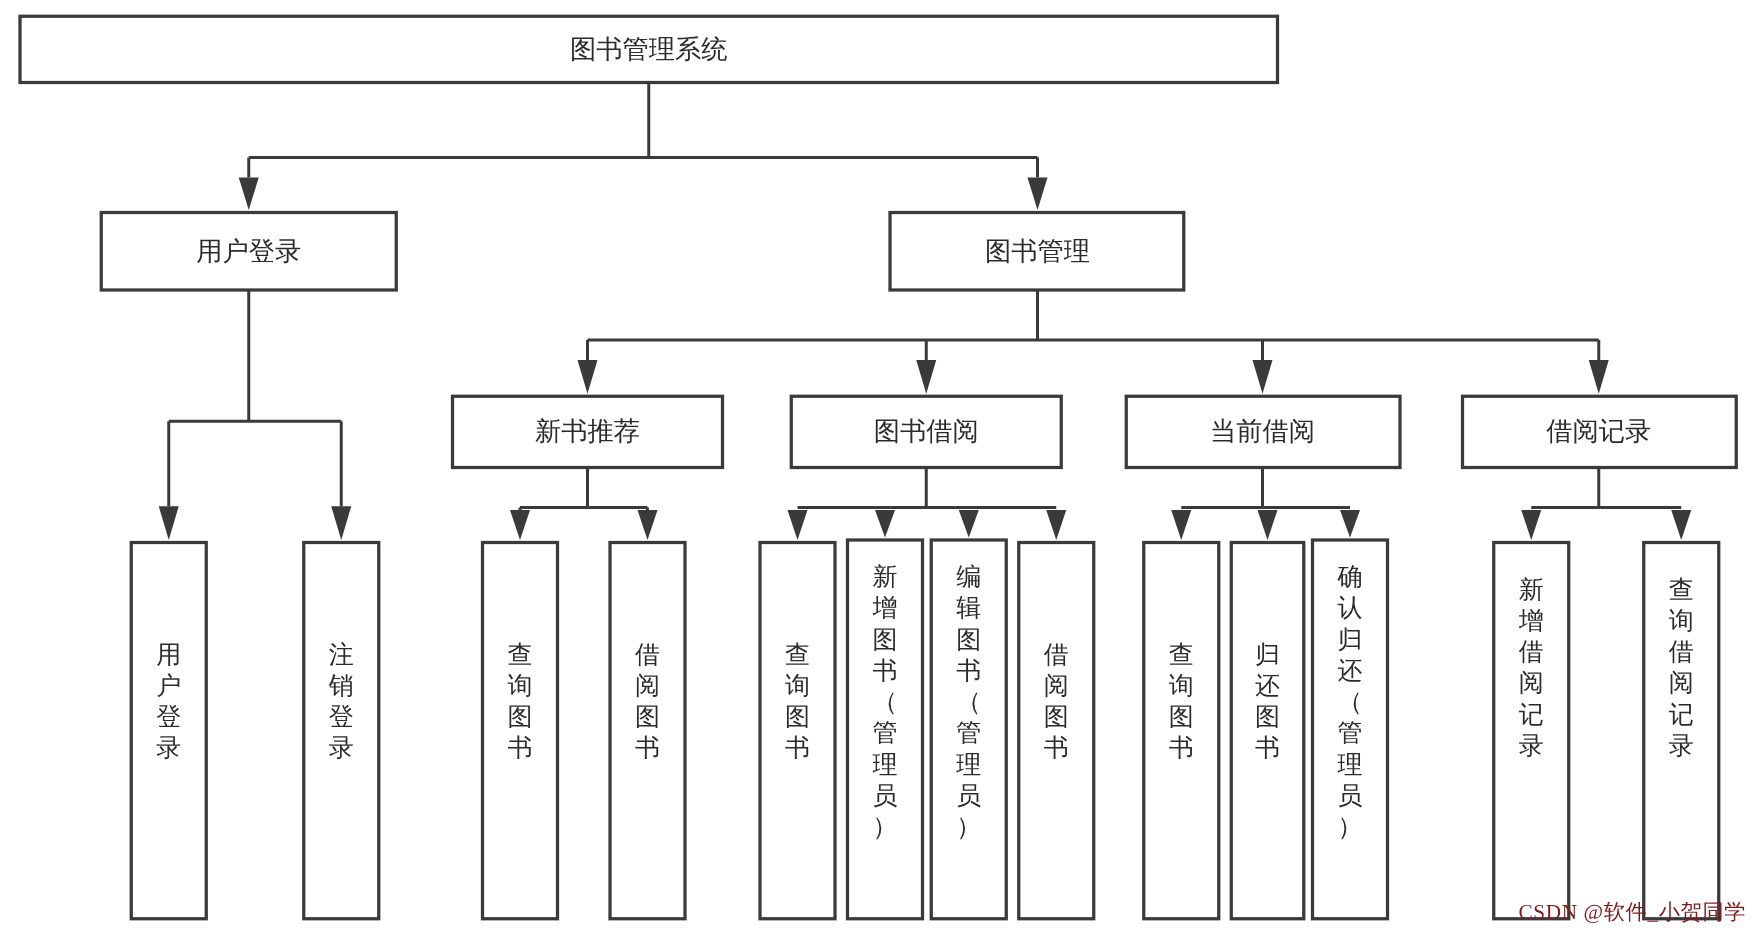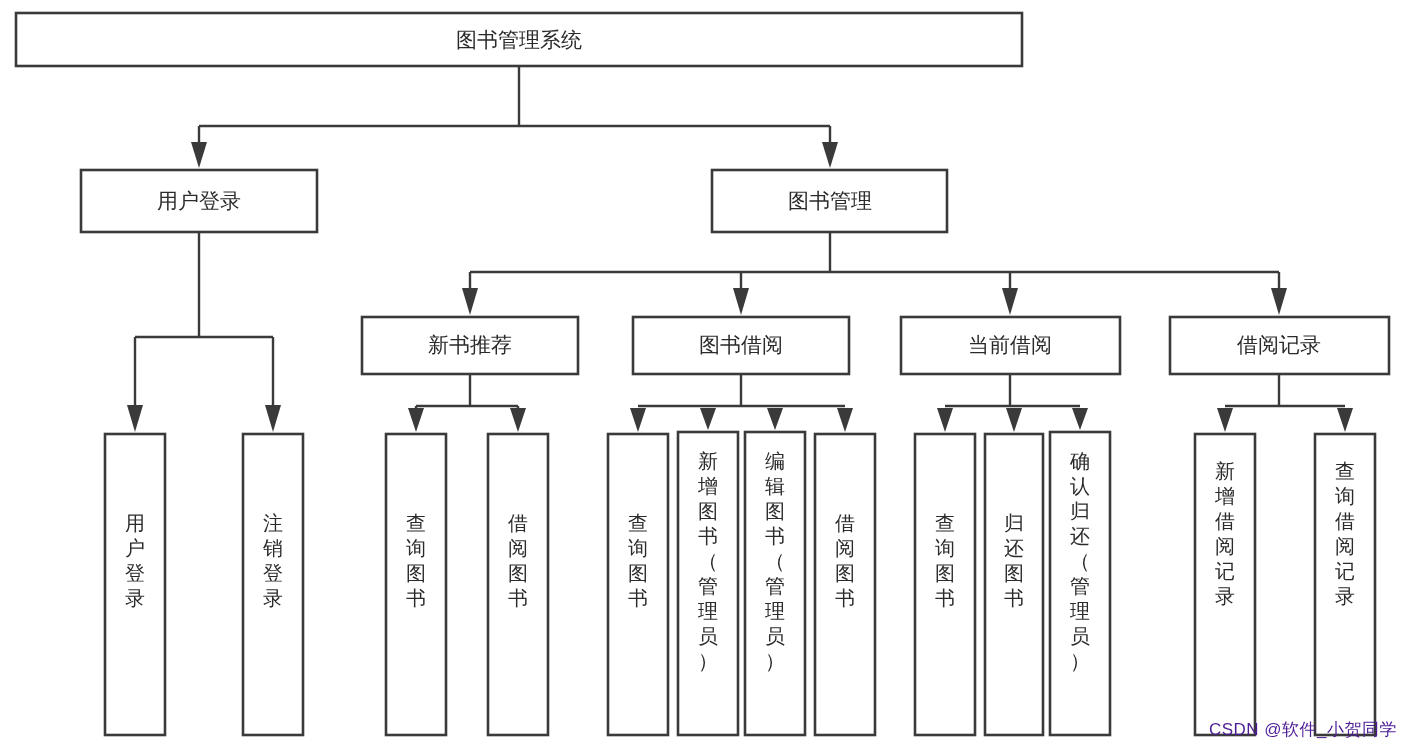--- a/index.html
+++ b/index.html
@@ -52,22 +52,22 @@
   }
   .arrow-head {
     fill: #3a3a3a;
     stroke: none;
   }
   .watermark-text {
     position: absolute;
     right: 8px;
     bottom: 6px;
     font-size: 17px;
-    color: #4c1d95;
-    font-family: Liberation Sans, sans-serif;
+    color: #7f1d1d;
+    font-family: Liberation Serif, serif;
     white-space: nowrap;
     letter-spacing: 0.5px;
   }
 </style>
 </head>
 <body>
 
 <div id="diagram-root">
 
   <svg class="diagram" viewBox="0 0 1405 747">

